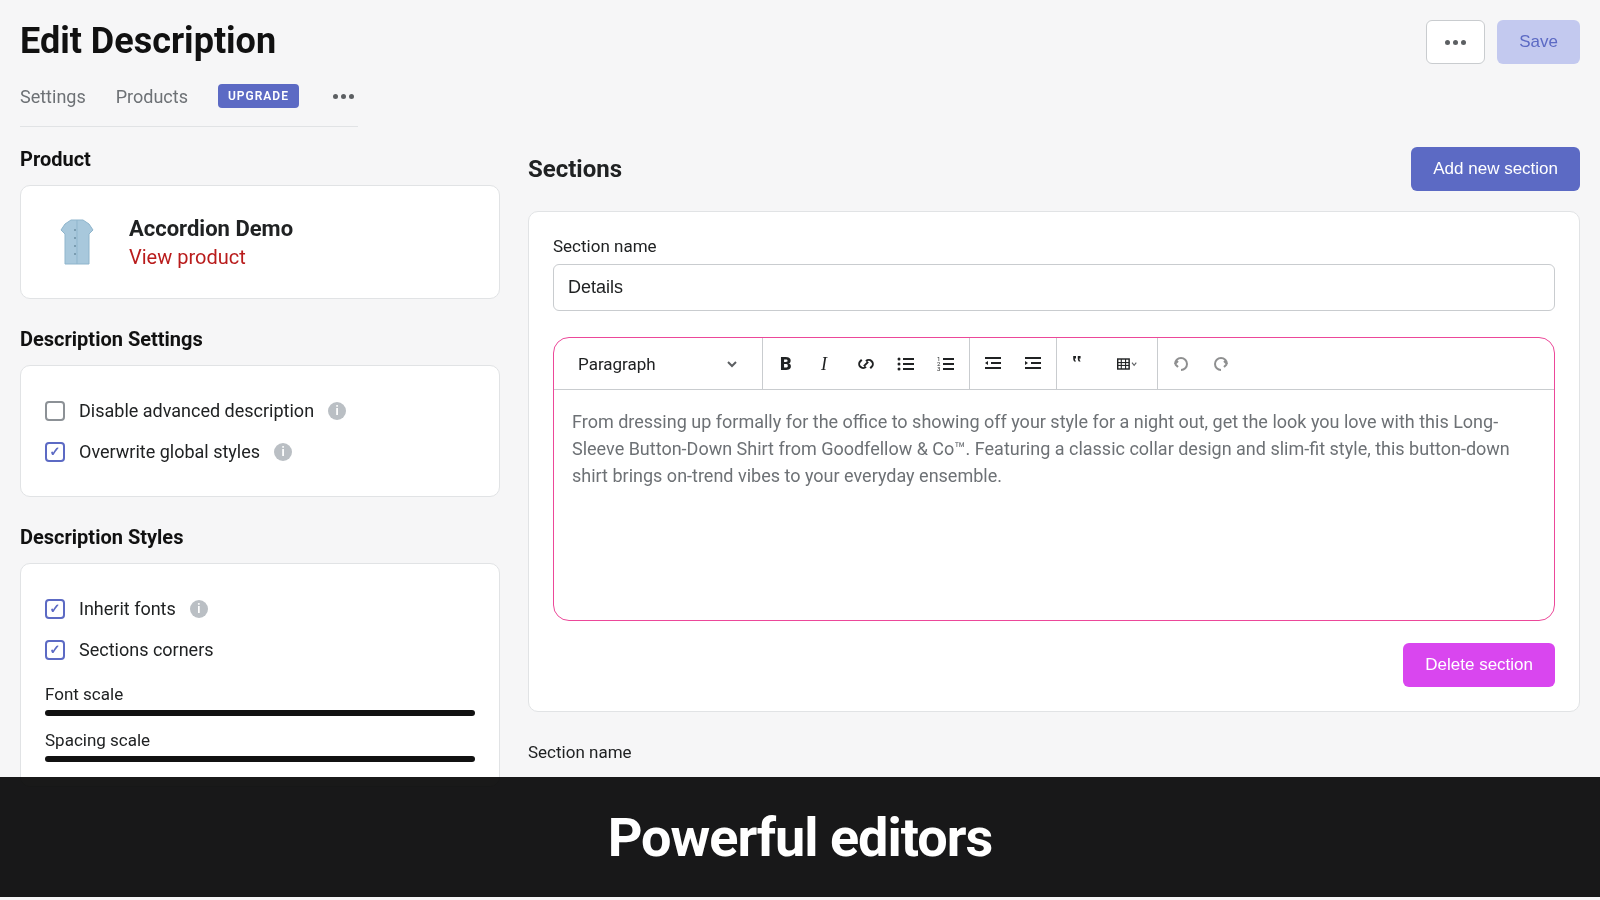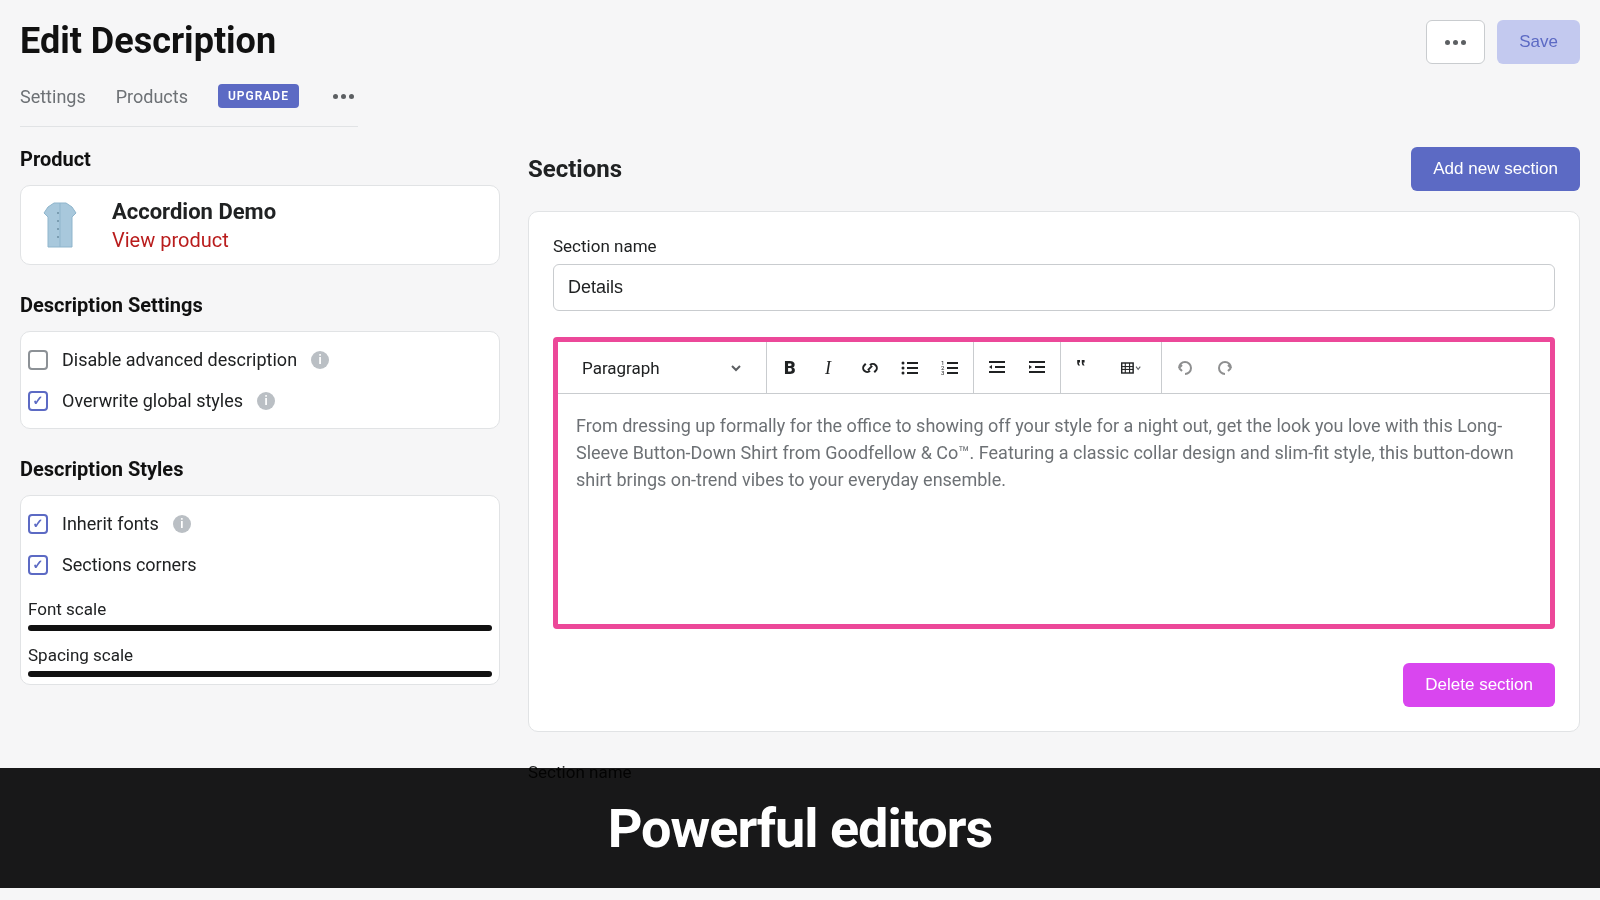--- a/index.html
+++ b/index.html
@@ -103,21 +103,21 @@
 .section-label {
   font-size: 20px;
   font-weight: 700;
   color: #111;
   margin-bottom: 14px;
 }
 .card {
   background: #fff;
   border: 1px solid #e1e3e5;
   border-radius: 10px;
-  padding: 7px;
+  padding: 24px;
   margin-bottom: 28px;
 }
 .product-card {
   display: flex;
   align-items: center;
   gap: 20px;
 }
 .product-thumb {
   width: 64px;
   height: 64px;
@@ -203,23 +203,23 @@
 .text-input {
   width: 100%;
   border: 1px solid #c9cccf;
   border-radius: 6px;
   padding: 12px 14px;
   font-size: 18px;
   color: #202223;
   margin-bottom: 26px;
 }
 .editor {
-  border: 5px solid #ec4899;
-  border-radius: 4px;
-  margin-bottom: 34px;
+  border: 1px solid #ec4899;
+  border-radius: 16px;
+  margin-bottom: 22px;
 }
 .toolbar {
   display: flex;
   align-items: center;
   border-bottom: 1px solid #c9cccf;
   height: 52px;
 }
 .toolbar-group {
   display: flex;
   align-items: center;
@@ -267,21 +267,21 @@
 .slider {
   width: 100%;
   height: 6px;
   background: #111;
   border-radius: 3px;
 }
 .banner {
   position: absolute;
   left: 0;
   right: 0;
-  bottom: 12px;
+  bottom: 3px;
   height: 120px;
   background: rgba(0,0,0,0.9);
   display: flex;
   align-items: center;
   justify-content: center;
 }
 .banner-text {
   color: #fff;
   font-size: 54px;
   font-weight: 700;

